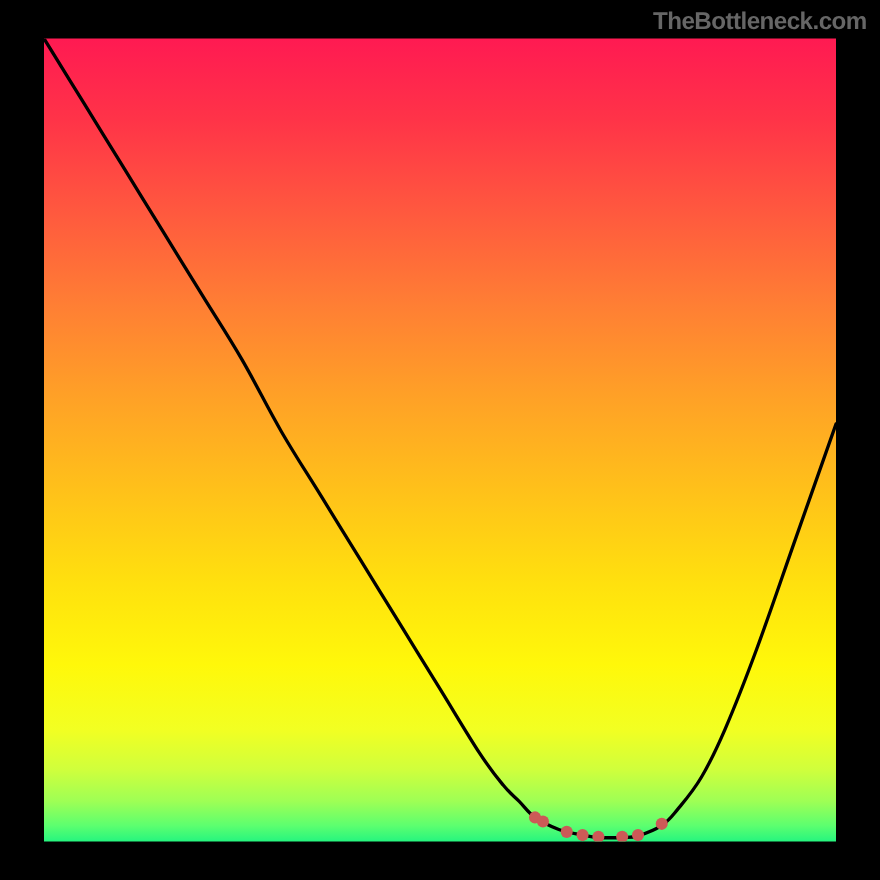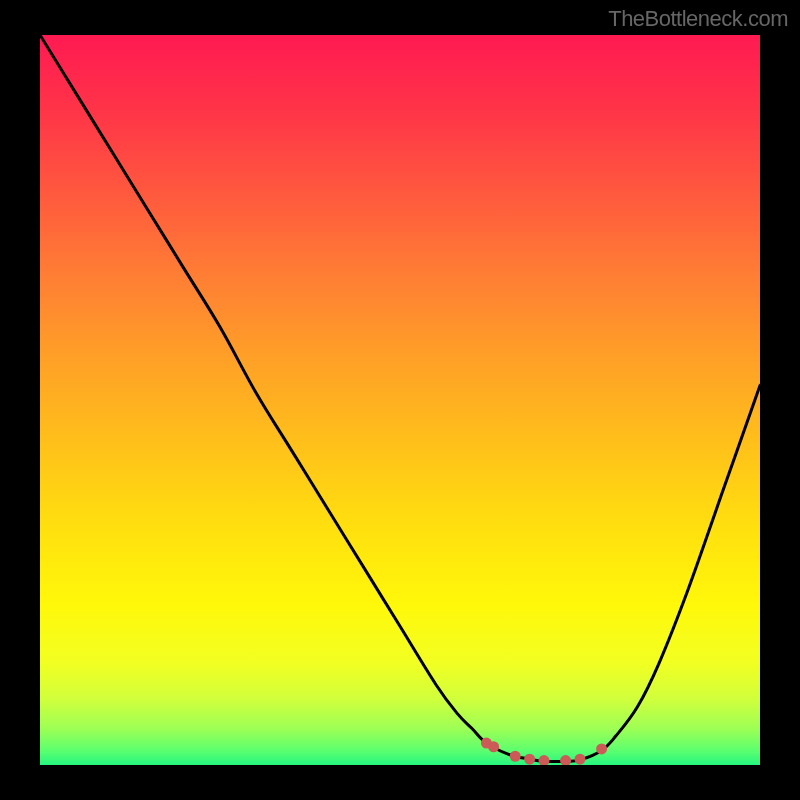--- a/index.html
+++ b/index.html
@@ -14,21 +14,21 @@
   .wrap {
     position: relative;
     width: 800px;
     height: 800px;
   }
   .attribution {
     position: absolute;
     top: 6px;
     right: 12px;
     font-size: 22px;
-    font-weight: 400;
+    font-weight: 700;
     color: #666;
     letter-spacing: -0.5px;
     z-index: 5;
   }
   .plot {
     position: absolute;
     left: 40px;
     top: 35px;
     width: 720px;
     height: 730px;

